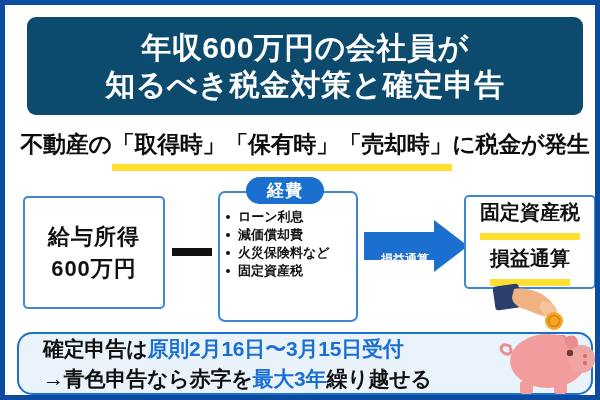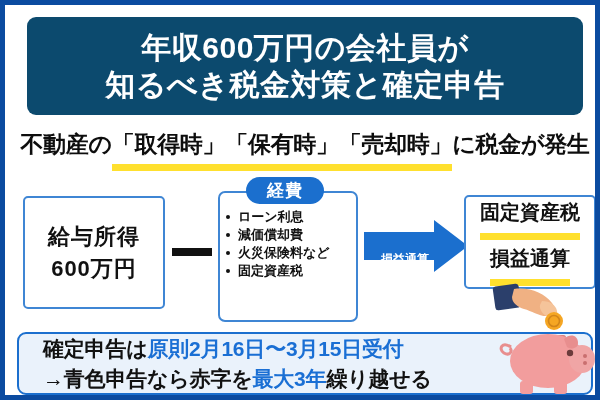--- a/index.html
+++ b/index.html
@@ -204,21 +204,21 @@
 
   
   .bottom-panel {
     position: absolute;
     left: 12px;
     top: 327px;
     width: 576px;
     height: 63px;
     background: #eaf2fb;
     border: 2px solid #1b6fce;
-    border-radius: 9px;
+    border-radius: 15px;
     box-sizing: border-box;
     display: flex;
     flex-direction: column;
     align-items: flex-start;
     justify-content: center;
     padding-left: 24px;
     gap: 2px;
   }
   .bottom-line {
     font-size: 21px;

